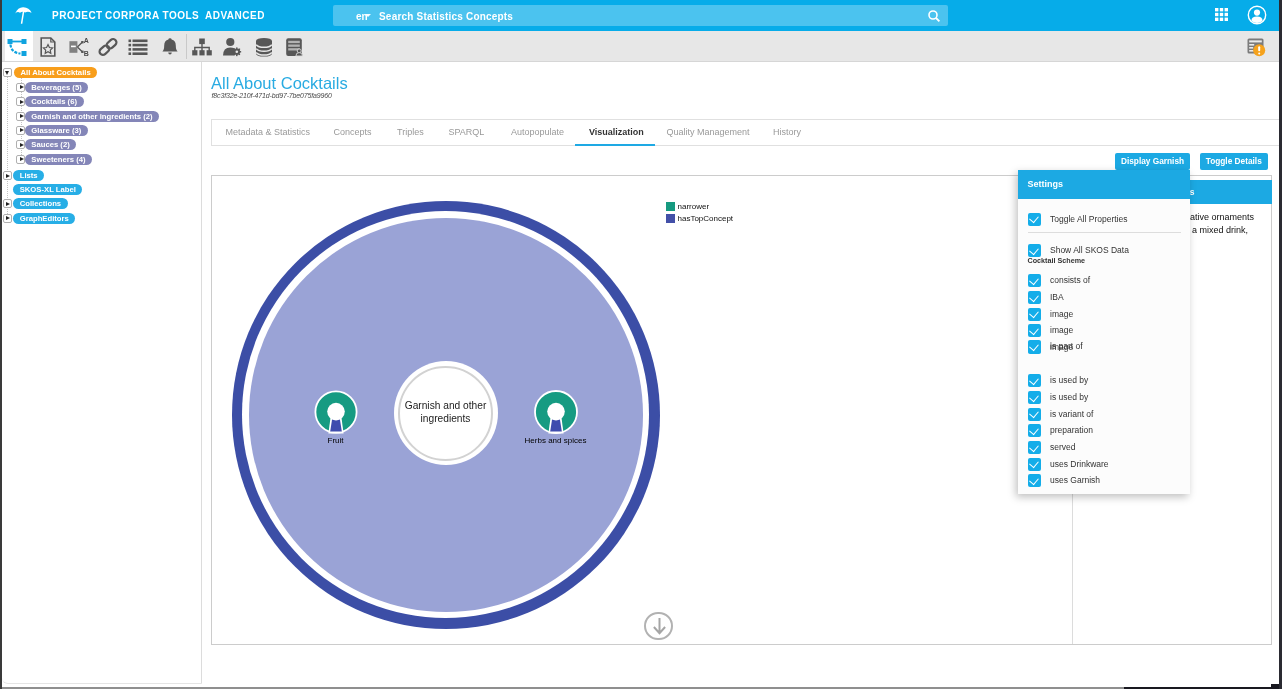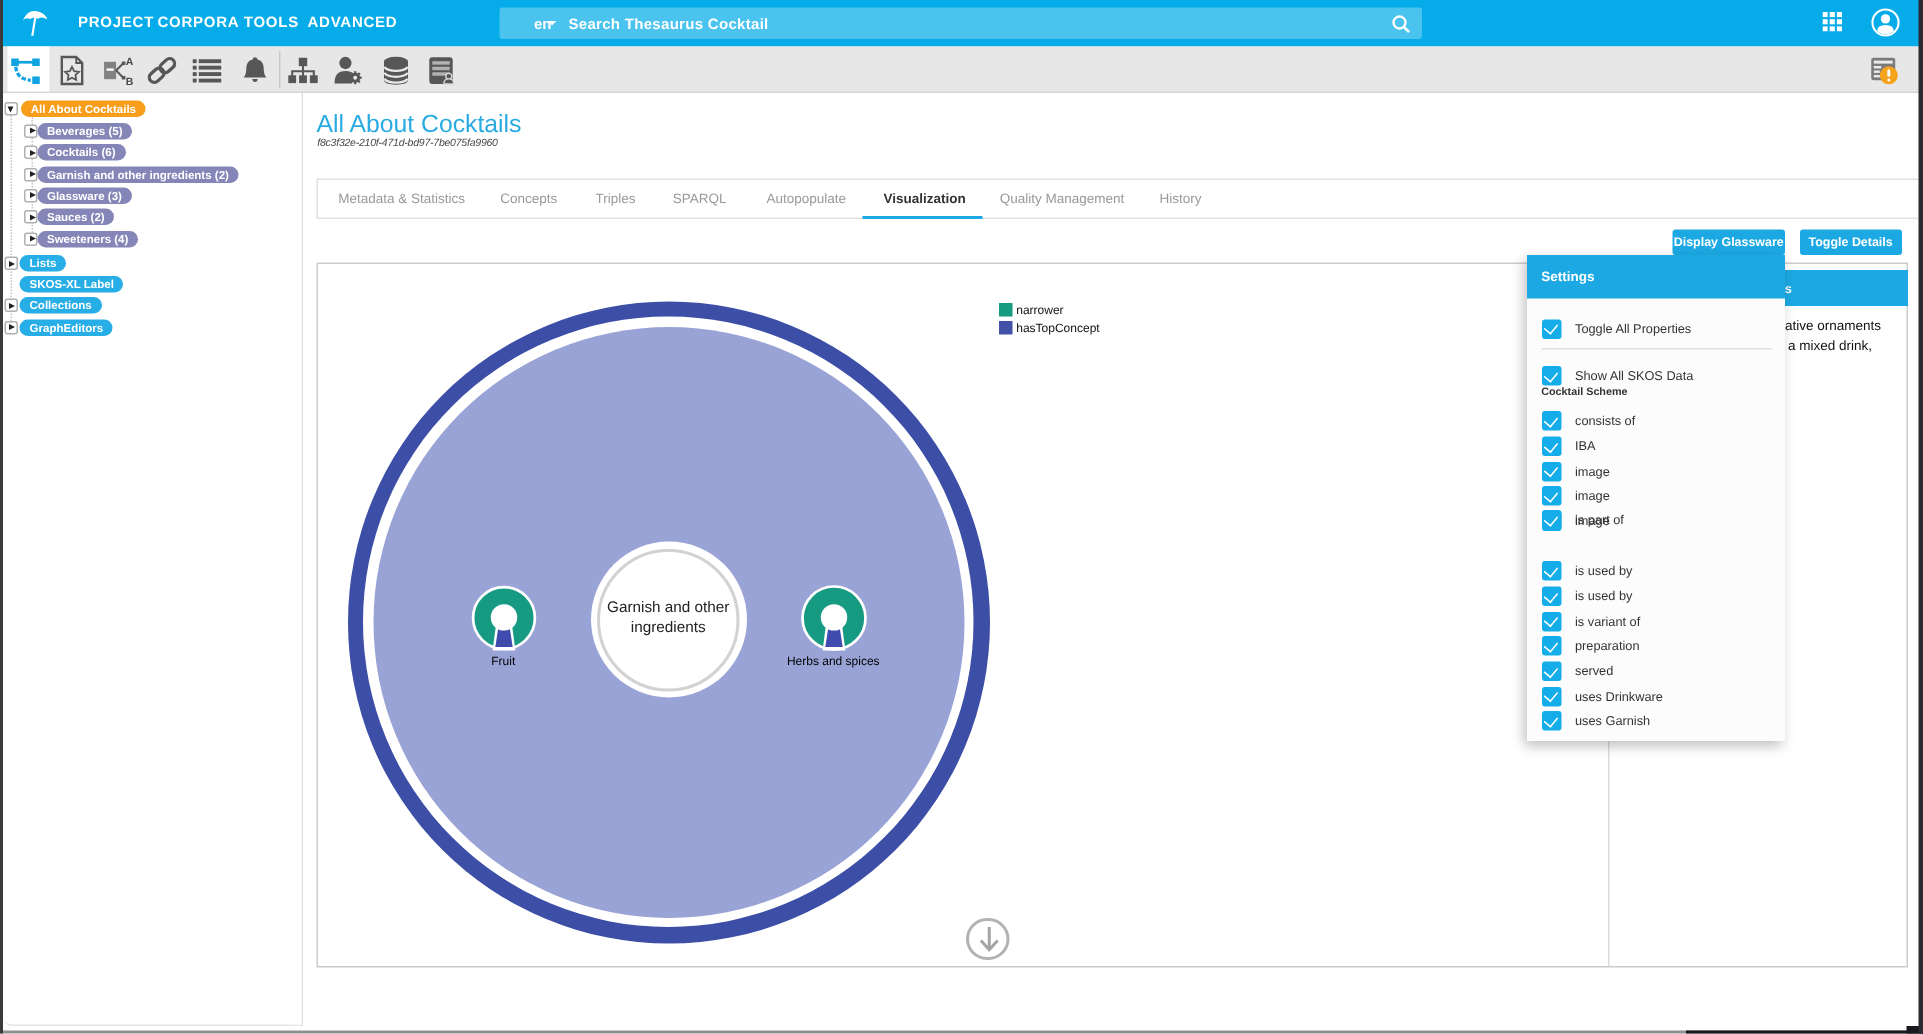--- a/index.html
+++ b/index.html
@@ -83,21 +83,21 @@
   <path d="M2.2 7.6 Q5 1 10.4 1.3 Q16.2 1.7 18.4 6.2 L18.3 6.8 Q14.9 4.7 12.2 6.6 Q9.7 4.6 7 6.8 Q4.6 5.1 2.2 7.6 Z" fill="#fff"></path>
   <path d="M10.3 2.6 L7.8 17.8 L9.3 17.8 L11.7 2.9 Z" fill="#fff"></path>
 </svg>
 <span class="nav" style="left:52px; top:10px;">PROJECT</span>
 <span class="nav" style="left:105px; top:10px;">CORPORA</span>
 <span class="nav" style="left:162.5px; top:10px;">TOOLS</span>
 <span class="nav" style="left:205px; top:10px;">ADVANCED</span>
 <div id="searchbox"></div>
 <span class="nav" style="left:356px; top:11px; letter-spacing:0;">en</span>
 <div class="abs" style="left:364.5px; top:13.5px; width:0; height:0; border-left:3px solid transparent; border-right:3px solid transparent; border-top:3.5px solid rgba(255,255,255,0.95); z-index:4;"></div>
-<span class="nav" style="left:379px; top:11px; letter-spacing:0.2px;">Search Thesaurus Cocktail</span>
+<span class="nav" style="left:379px; top:11px; letter-spacing:0.2px;">Search Statistics Concepts</span>
 <svg class="abs" style="left:927px; top:9px; z-index:5;" width="14" height="14" viewBox="0 0 14 14">
   <circle cx="6" cy="6" r="4" fill="none" stroke="#fff" stroke-width="1.6"></circle>
   <path d="M9 9 L12.4 12.4" stroke="#fff" stroke-width="1.8"></path>
 </svg>
 <svg class="abs" style="left:1214.5px; top:8px; z-index:4;" width="13" height="13" viewBox="0 0 13 13">
   <g fill="#fff">
     <rect x="0" y="0" width="3.4" height="3.4"></rect>
       <rect x="4.8" y="0" width="3.4" height="3.4"></rect>
       <rect x="9.6" y="0" width="3.4" height="3.4"></rect>
     <rect x="0" y="4.8" width="3.4" height="3.4"></rect>
@@ -260,21 +260,21 @@
   <span class="tab" style="left:13.5px">Metadata &amp; Statistics</span>
   <span class="tab" style="left:121.5px">Concepts</span>
   <span class="tab" style="left:185px">Triples</span>
   <span class="tab" style="left:236.5px">SPARQL</span>
   <span class="tab" style="left:299px">Autopopulate</span>
   <span class="tab active" style="left:377px">Visualization</span>
   <span class="tab" style="left:454.5px">Quality Management</span>
   <span class="tab" style="left:561px">History</span>
   <div id="tabuline"></div>
 </div>
-<div class="btn" style="left:1115px; width:75px;">Display Glassware</div>
+<div class="btn" style="left:1115px; width:75px;">Display Garnish</div>
 <div class="btn" style="left:1200px; width:67.5px;">Toggle Details</div>
 <div id="card"></div>
 <div id="carddiv"></div>
 
 <div class="legsq" style="left:666px; top:202px; background:#169a80;"></div>
 <div class="leglab" style="left:677.5px; top:201.5px;">narrower</div>
 <div class="legsq" style="left:666px; top:214px; background:#4350a8;"></div>
 <div class="leglab" style="left:677.5px; top:213.5px;">hasTopConcept</div>
 <div class="circ" style="left:231.5px; top:200.5px; width:428px; height:428px; background:#3c4ea6;"></div>
 <div class="circ" style="left:242px; top:211px; width:407px; height:407px; background:#fff;"></div>

